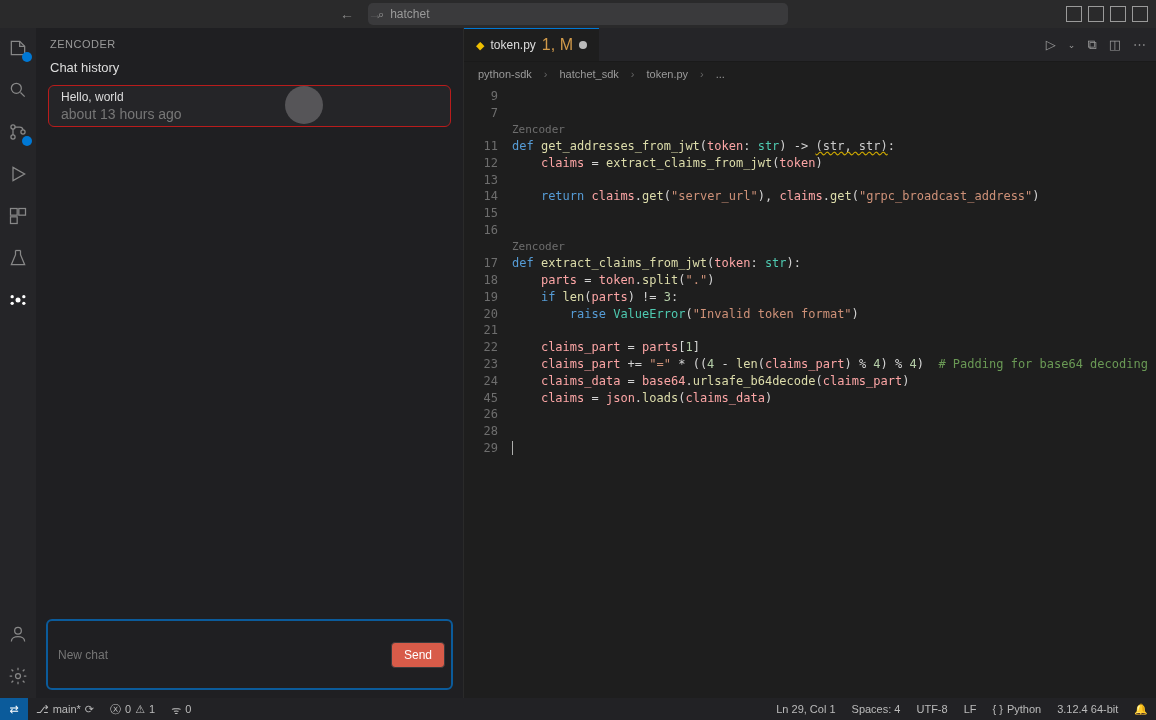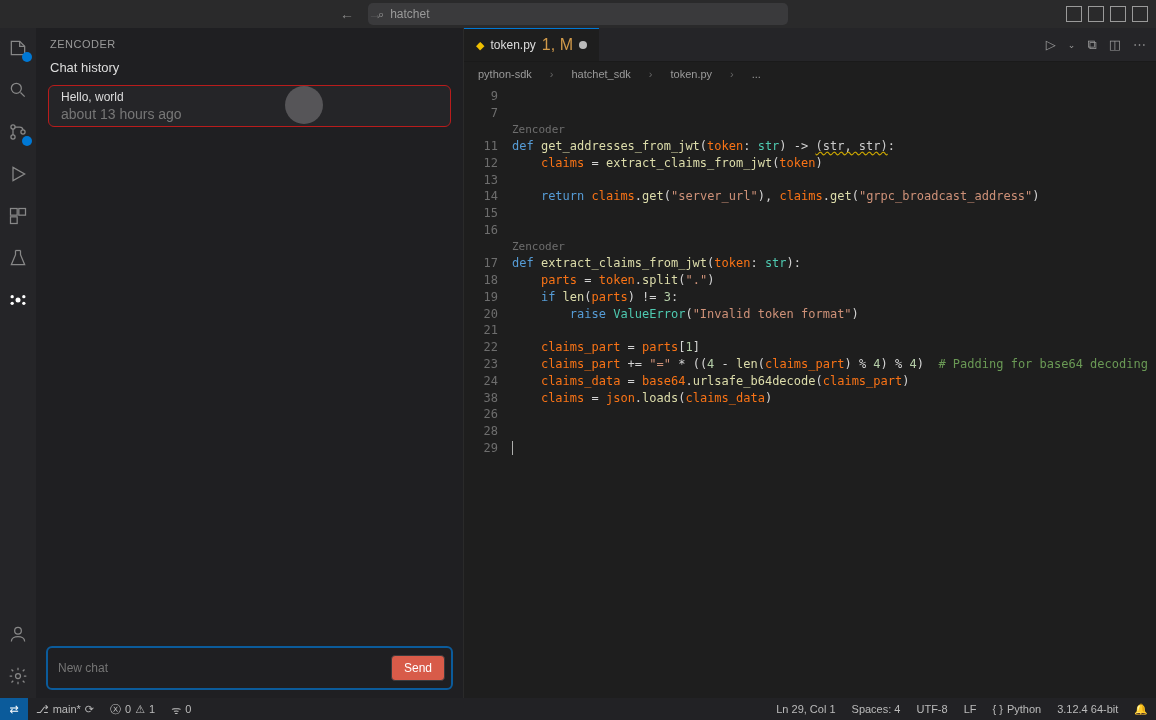--- a/index.html
+++ b/index.html
@@ -67,21 +67,21 @@
 .avatar-bubble {
   position: absolute; top: 58px; right: 140px;
   width: 38px; height: 38px; border-radius: 50%;
   background: #565558;
 }
 .sidebar .spacer { flex: 1; }
 .newchat {
   margin: 10px 10px 8px;
   border: 2px solid #0b5b9b; border-radius: 6px;
   display: flex; align-items: center; padding: 6px 6px 6px 10px;
-  height: 44px;
+  height: 71px;
 }
 .newchat input {
   flex: 1; background: transparent; border: none; outline: none;
   color: #ccc; font-size: 12px;
 }
 .newchat button {
   background: #d85b49; border: 1px solid #3a3a3c; color: #fff;
   padding: 5px 12px; border-radius: 4px; font-size: 12px; cursor: pointer;
 }
 
@@ -97,42 +97,42 @@
 }
 .tab .py-icon { color: #f0c000; font-size: 11px; }
 .tab .mod { color: #d19a4a; font-size: 16px; }
 .tab .dirty { width: 8px; height: 8px; background: #bbb; border-radius: 50%; }
 .tabs .right {
   margin-left: auto; display: flex; align-items: center; gap: 12px;
   padding-right: 10px; color: #9a9a9a; font-size: 13px;
 }
 .breadcrumb {
   padding: 6px 14px; font-size: 11px; color: #9a9a9a;
-  display: flex; gap: 18px; align-items: center;
+  display: flex; gap: 12px; align-items: center;
 }
 .breadcrumb .sep { color: #666; }
 .code {
   flex: 1; overflow: auto; font-family: "Menlo","Consolas",monospace;
   font-size: 12px; line-height: 1.4; padding-top: 2px;
 }
 .line { display: flex; }
 .gutter {
   width: 48px; text-align: right; padding-right: 14px;
   color: #6e6e6e; user-select: none; flex-shrink: 0;
 }
 .code-txt { white-space: pre; }
 .codelens { color: #6e6e6e; font-size: 11px; padding-left: 48px; margin-bottom: 1px; }
 .tok-kw { color: #569cd6; }
 .tok-fn { color: #dcdcaa; }
 .tok-type { color: #4ec9b0; }
 .tok-str { color: #ce9178; }
 .tok-num { color: #b5cea8; }
 .tok-cmt { color: #6a9955; }
 .tok-op { color: #d4d4d4; }
-.tok-var { color: #f97316; }
+.tok-var { color: #fca5a5; }
 .tok-ret-wavy { text-decoration: underline wavy #cca700; }
 .cursor { border-left: 1px solid #aeafad; animation: none; }
 
 .statusbar {
   height: 22px; background: #222225; display: flex; align-items: center;
   font-size: 11px; color: #bbb; flex-shrink: 0;
 }
 .statusbar .remote { width: 28px; height: 100%; background: #0b5b9b; display: flex; align-items: center; justify-content: center; color: #fff; }
 .statusbar .seg { padding: 0 8px; display: flex; align-items: center; gap: 4px; cursor: pointer; }
 .statusbar .spacer { flex: 1; }
@@ -325,21 +325,21 @@
         </div>
         <div class="line">
           <div class="gutter">23</div>
           <div class="code-txt"><span class="tok-op">    </span><span class="tok-var">claims_part</span><span class="tok-op"> += </span><span class="tok-str">"="</span><span class="tok-op"> * ((</span><span class="tok-num">4</span><span class="tok-op"> - </span><span class="tok-fn">len</span><span class="tok-op">(</span><span class="tok-var">claims_part</span><span class="tok-op">) % </span><span class="tok-num">4</span><span class="tok-op">) % </span><span class="tok-num">4</span><span class="tok-op">)  </span><span class="tok-cmt"># Padding for base64 decoding</span></div>
         </div>
         <div class="line">
           <div class="gutter">24</div>
           <div class="code-txt"><span class="tok-op">    </span><span class="tok-var">claims_data</span><span class="tok-op"> = </span><span class="tok-var">base64</span><span class="tok-op">.</span><span class="tok-fn">urlsafe_b64decode</span><span class="tok-op">(</span><span class="tok-var">claims_part</span><span class="tok-op">)</span></div>
         </div>
         <div class="line">
-          <div class="gutter">38</div>
+          <div class="gutter">45</div>
           <div class="code-txt"><span class="tok-op">    </span><span class="tok-var">claims</span><span class="tok-op"> = </span><span class="tok-var">json</span><span class="tok-op">.</span><span class="tok-fn">loads</span><span class="tok-op">(</span><span class="tok-var">claims_data</span><span class="tok-op">)</span></div>
         </div>
         <div class="line">
           <div class="gutter">26</div>
           <div class="code-txt"></div>
         </div>
         <div class="line">
           <div class="gutter">28</div>
           <div class="code-txt"></div>
         </div>

